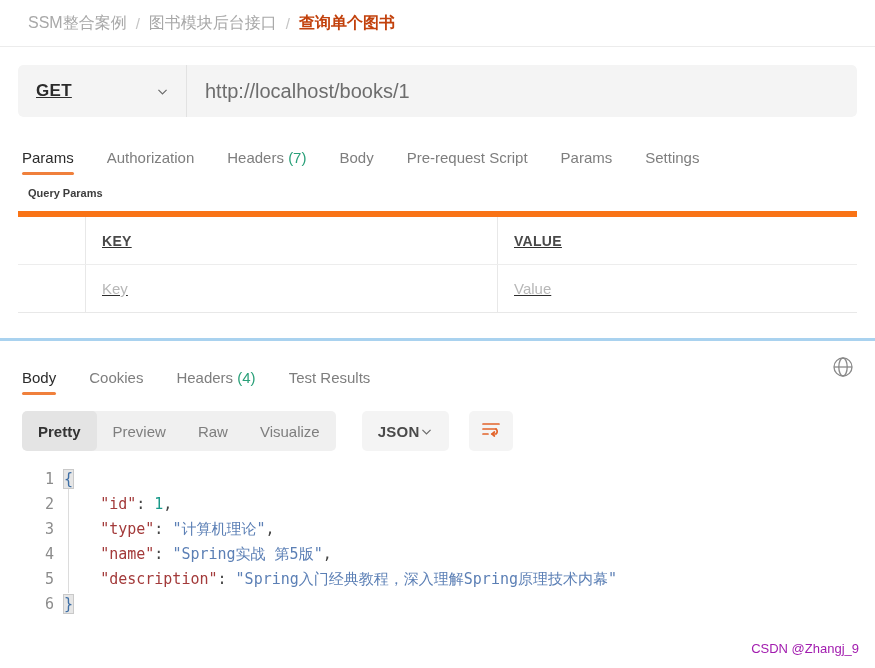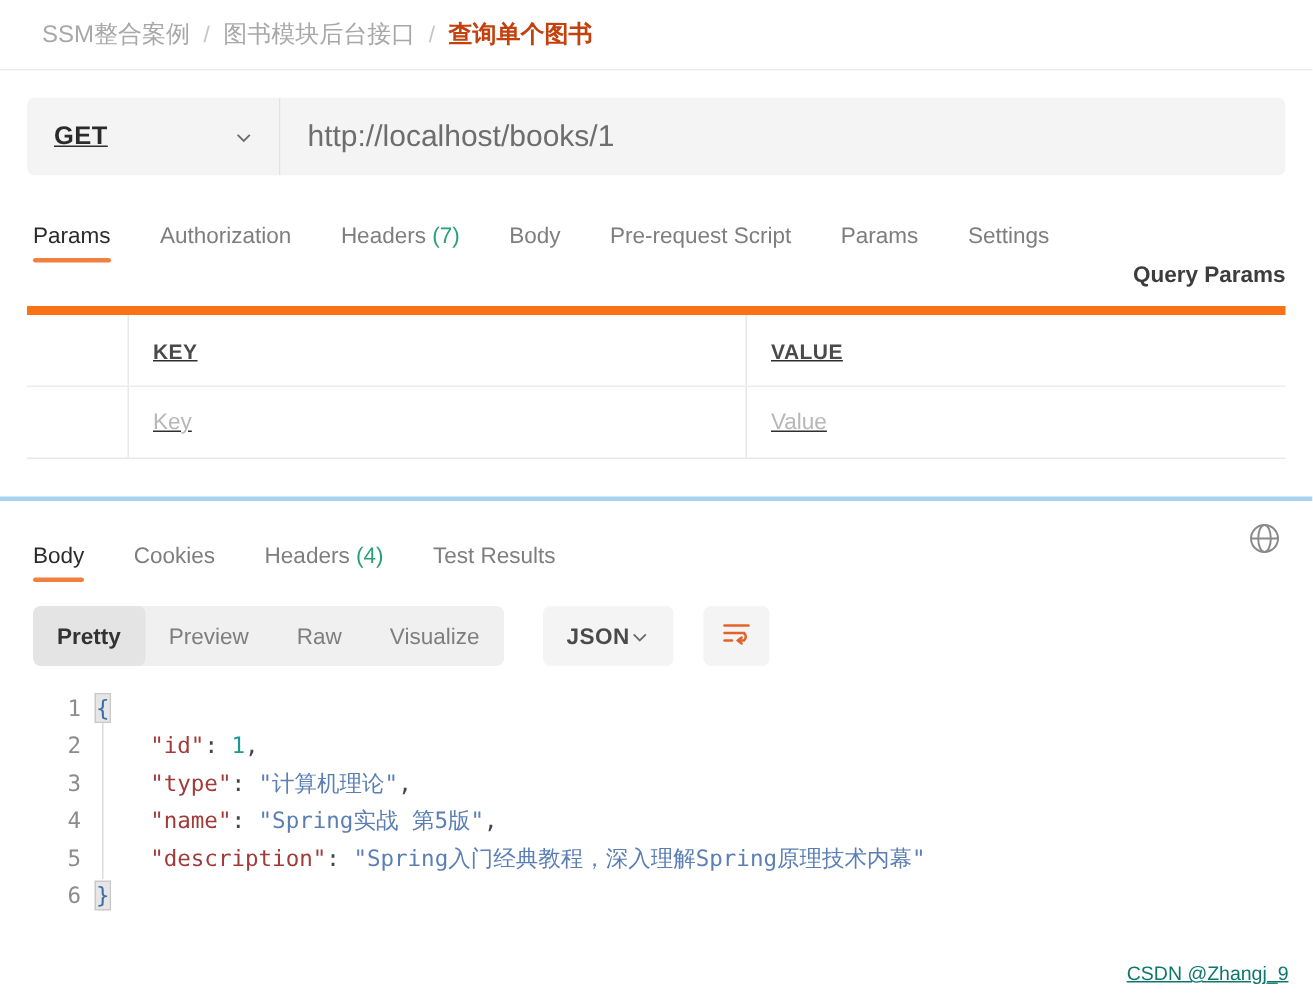--- a/index.html
+++ b/index.html
@@ -120,25 +120,24 @@
     bottom: 0;
     height: 3px;
     background: #f0803c;
     border-radius: 2px;
   }
   .count {
     color: #2aa079;
   }
 
   .section-title {
-    font-size: 15px;
+    font-size: 11px;
     font-weight: bold;
     color: #3d3d3d;
-    margin: 0 0 0 10px;
-    text-align: right;
+    margin: 12px 0 0 10px;
   }
 
   
   .ptable {
     margin-top: 12px;
     border-top: 6px solid #f97316;
     border-bottom: 1px solid #e8e8e8;
     text-decoration: underline;
   }
   .prow {
@@ -311,22 +310,21 @@
   .num { color: #1a9a8a; }
   .str { color: #5b7fb5; }
   .punct { color: #444444; }
 
   
   .watermark {
     position: absolute;
     right: 16px;
     bottom: 12px;
     font-size: 13px;
-    color: #0f766e;
-    text-decoration: underline;
+    color: #a21caf;
   }
 </style>
 </head>
 <body>
 
 <div class="breadcrumb">
   <span class="crumb">SSM整合案例</span>
   <span class="crumb-sep">/</span>
   <span class="crumb">图书模块后台接口</span>
   <span class="crumb-sep">/</span>

